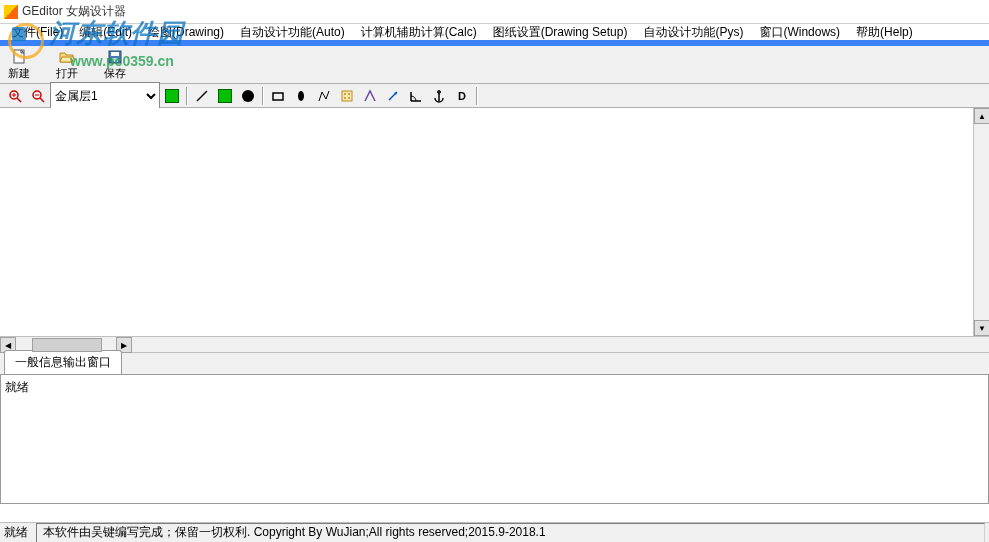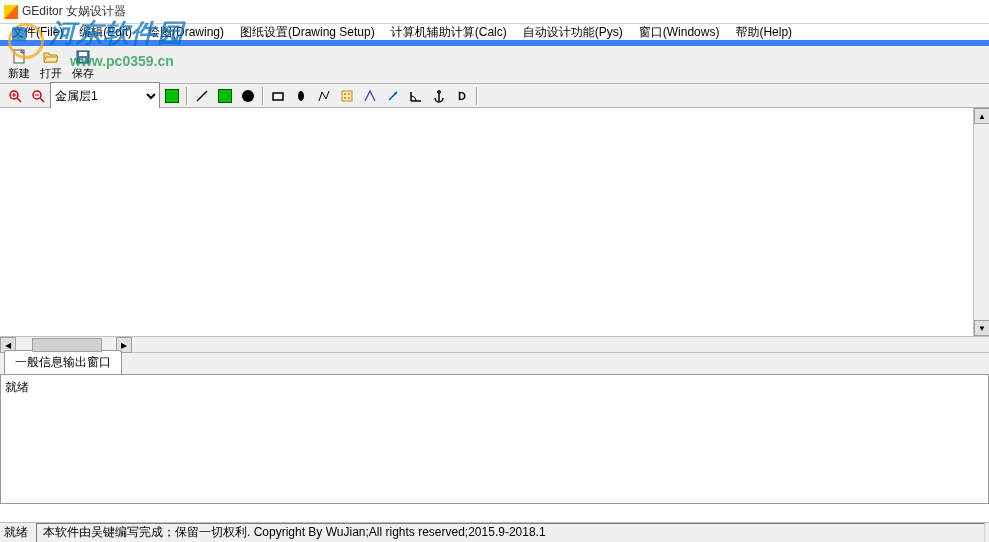--- a/index.html
+++ b/index.html
@@ -5,21 +5,21 @@
     * { margin: 0; padding: 0; box-sizing: border-box; }
     body { font-family: "Microsoft YaHei", SimSun, sans-serif; font-size: 12px; background: #fff; width: 989px; height: 542px; overflow: hidden; position: relative; }
     
     .titlebar { height: 24px; background: #fff; border-bottom: 1px solid #d0d0d0; display: flex; align-items: center; padding: 0 4px; }
     .titlebar-icon { width: 14px; height: 14px; margin-right: 4px; background: linear-gradient(135deg, #ffcc00 50%, #ff6600 50%); }
     .titlebar-text { font-size: 12px; color: #333; }
     
     .menubar { height: 22px; background: #fff; border-bottom: 6px solid #3b82f6; display: flex; align-items: center; padding: 0 4px; }
     .menu-item { padding: 2px 8px; cursor: pointer; font-size: 12px; }
     
-    .toolbar1 { height: 38px; background: #f0f0f0; border-bottom: 1px solid #b0b0b0; display: flex; align-items: center; padding: 0 4px; gap: 2px; }
+    .toolbar1 { height: 38px; background: #f0f0f0; border-bottom: 1px solid #b0b0b0; display: flex; align-items: center; padding: 0 4px; gap: 18px; }
     .tool-btn { display: flex; flex-direction: column; align-items: center; padding: 2px 4px; cursor: pointer; min-width: 30px; }
     .tool-icon { width: 16px; height: 16px; display: flex; align-items: center; justify-content: center; }
     .tool-label { font-size: 11px; margin-top: 1px; }
     
     .toolbar2 { height: 24px; background: #f0f0f0; border-bottom: 1px solid #b0b0b0; display: flex; align-items: center; padding: 2px 4px; gap: 1px; }
     .icon-btn { width: 22px; height: 20px; border: 1px solid transparent; display: flex; align-items: center; justify-content: center; cursor: pointer; background: #f0f0f0; }
     .layer-select { width: 110px; height: 28px; font-size: 12px; border: 1px solid #888; background: #fff; }
     .divider { width: 2px; height: 18px; border-left: 1px solid #a0a0a0; border-right: 1px solid #fff; margin: 0 2px; }
     
     .canvas-area { position: relative; height: 228px; background: #fff; overflow: hidden; }
@@ -58,22 +58,23 @@
 
 <div class="titlebar">
   <div class="titlebar-icon"></div>
   <span class="titlebar-text">GEditor 女娲设计器</span>
 </div>
 
 <div class="menubar">
   <div class="menu-item">文件(File)</div>
   <div class="menu-item">编辑(Edit)</div>
   <div class="menu-item">绘图(Drawing)</div>
+  <div class="menu-item">自动设计功能(Auto)</div>
+  <div class="menu-item">计算机辅助计算(Calc)</div>
   <div class="menu-item">图纸设置(Drawing Setup)</div>
-  <div class="menu-item">计算机辅助计算(Calc)</div>
   <div class="menu-item">自动设计功能(Pys)</div>
   <div class="menu-item">窗口(Windows)</div>
   <div class="menu-item">帮助(Help)</div>
 </div>
 
 <div class="toolbar1">
   <div class="tool-btn">
     <div class="tool-icon">
       <svg width="16" height="16">
           <rect x="3" y="1" width="10" height="13" fill="#fff" stroke="#555"></rect>

